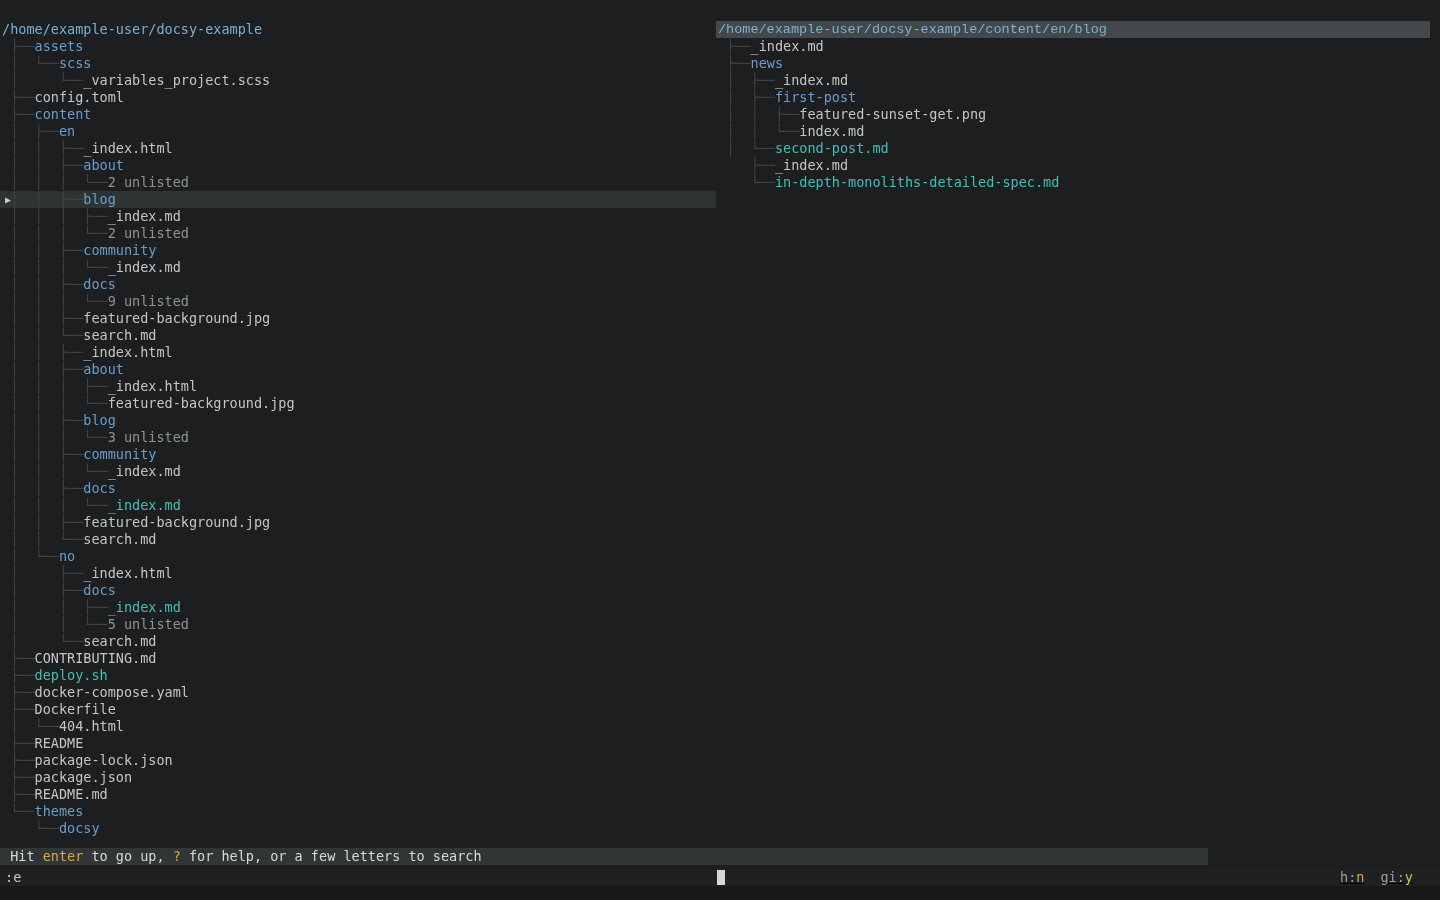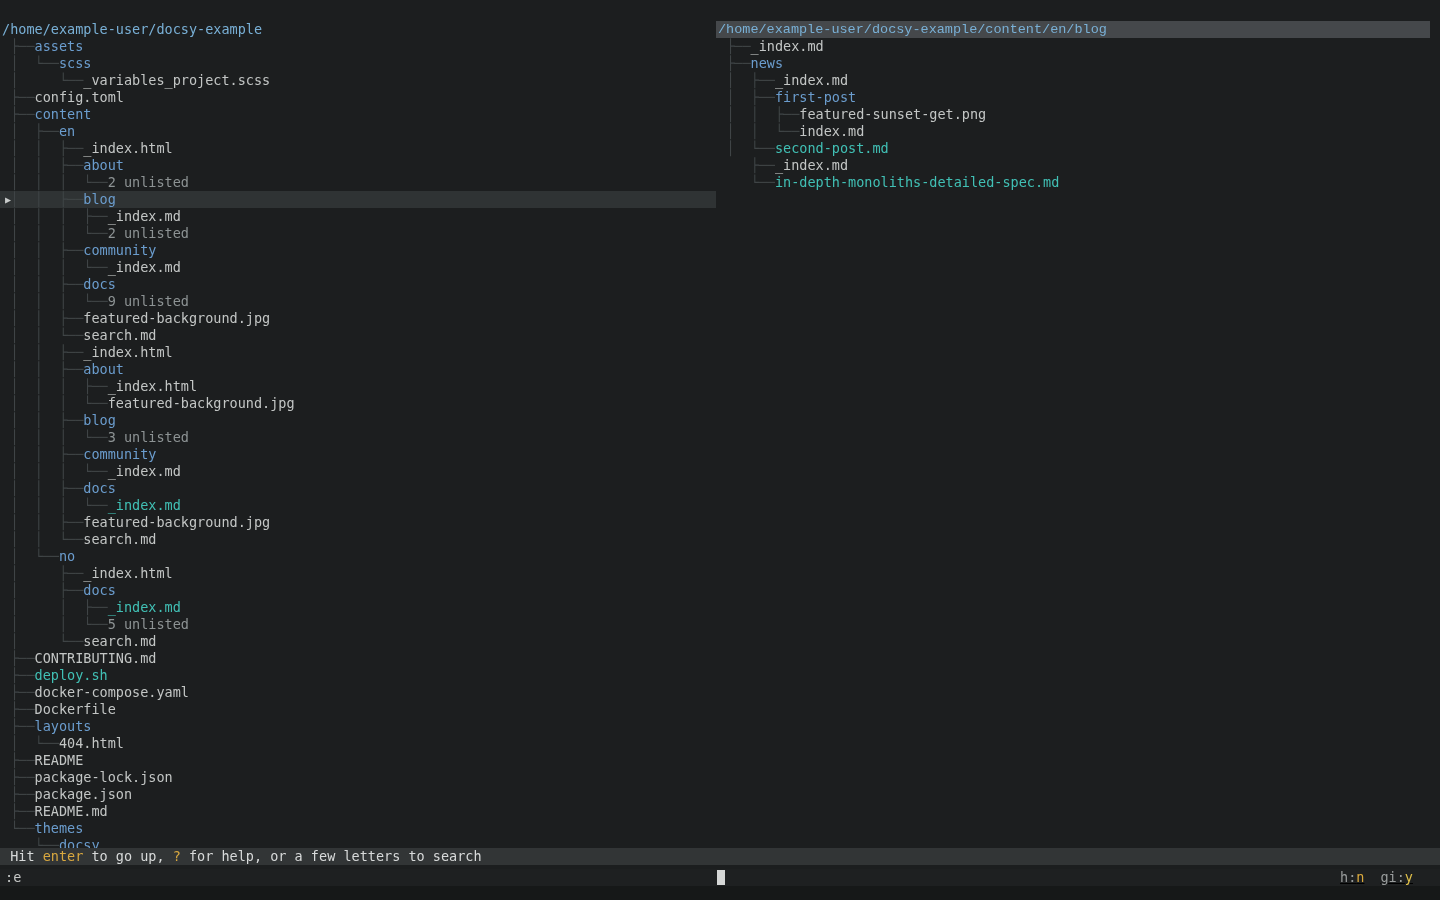--- a/index.html
+++ b/index.html
@@ -16,21 +16,21 @@
   .row.header{color:var(--path-header);margin-top:19px;}
   #right-panel .row.header{background:var(--right-header-bg);width:712px;font-family:Liberation Mono, monospace;}
   .row.selected{background:var(--selected-row-bg);}
   .prefix{color:var(--branch);}
   .name.dir{color:var(--dir);}
   .name.file{color:var(--file);}
   .name.special{color:var(--special);}
   .name.unlisted{color:var(--unlisted);margin-top:36px;}
   .marker{position:absolute;left:5px;top:0;font-size:10px;line-height:17px;color:#c9cccb;}
   #status-bar{
-    position:absolute;left:0;top:848px;width:1440px;height:17px;line-height:17px;
+    position:absolute;left:0;top:848px;width:1208px;height:17px;line-height:17px;
     background:var(--status-bg);color:var(--status-text);white-space:pre;padding-left:2px;box-sizing:border-box;
   }
   #status-bar .acc{color:var(--status-accent);}
   #input-line{
     position:absolute;left:0;top:869px;width:1440px;height:17px;line-height:17px;
     background:var(--input-bg,#1e2021);white-space:pre;
   }
   #input-left{position:absolute;left:5px;top:0;color:var(--input-text);}
   #input-cursor{position:absolute;left:717px;top:1px;width:8px;height:15px;background:var(--cursor);}
   #flags{position:absolute;right:27px;top:0;}
@@ -77,21 +77,20 @@
       <div class="row"><span class="prefix"> │  └──</span><span class="name dir">no</span></div>
       <div class="row"><span class="prefix"> │     ├──</span><span class="name file">_index.html</span></div>
       <div class="row"><span class="prefix"> │     ├──</span><span class="name dir">docs</span></div>
       <div class="row"><span class="prefix"> │     │  ├──</span><span class="name special">_index.md</span></div>
       <div class="row"><span class="prefix"> │     │  └──</span><span class="name unlisted">5 unlisted</span></div>
       <div class="row"><span class="prefix"> │     └──</span><span class="name file">search.md</span></div>
       <div class="row"><span class="prefix"> ├──</span><span class="name file">CONTRIBUTING.md</span></div>
       <div class="row"><span class="prefix"> ├──</span><span class="name special">deploy.sh</span></div>
       <div class="row"><span class="prefix"> ├──</span><span class="name file">docker-compose.yaml</span></div>
       <div class="row"><span class="prefix"> ├──</span><span class="name file">Dockerfile</span></div>
-      <div class="row"><span class="prefix"> ├──</span><span class="name dir">layouts</span></div>
       <div class="row"><span class="prefix"> │  └──</span><span class="name file">404.html</span></div>
       <div class="row"><span class="prefix"> ├──</span><span class="name file">README</span></div>
       <div class="row"><span class="prefix"> ├──</span><span class="name file">package-lock.json</span></div>
       <div class="row"><span class="prefix"> ├──</span><span class="name file">package.json</span></div>
       <div class="row"><span class="prefix"> ├──</span><span class="name file">README.md</span></div>
       <div class="row"><span class="prefix"> └──</span><span class="name dir">themes</span></div>
       <div class="row"><span class="prefix">    └──</span><span class="name dir">docsy</span></div>
     </div>
 </div>
 

